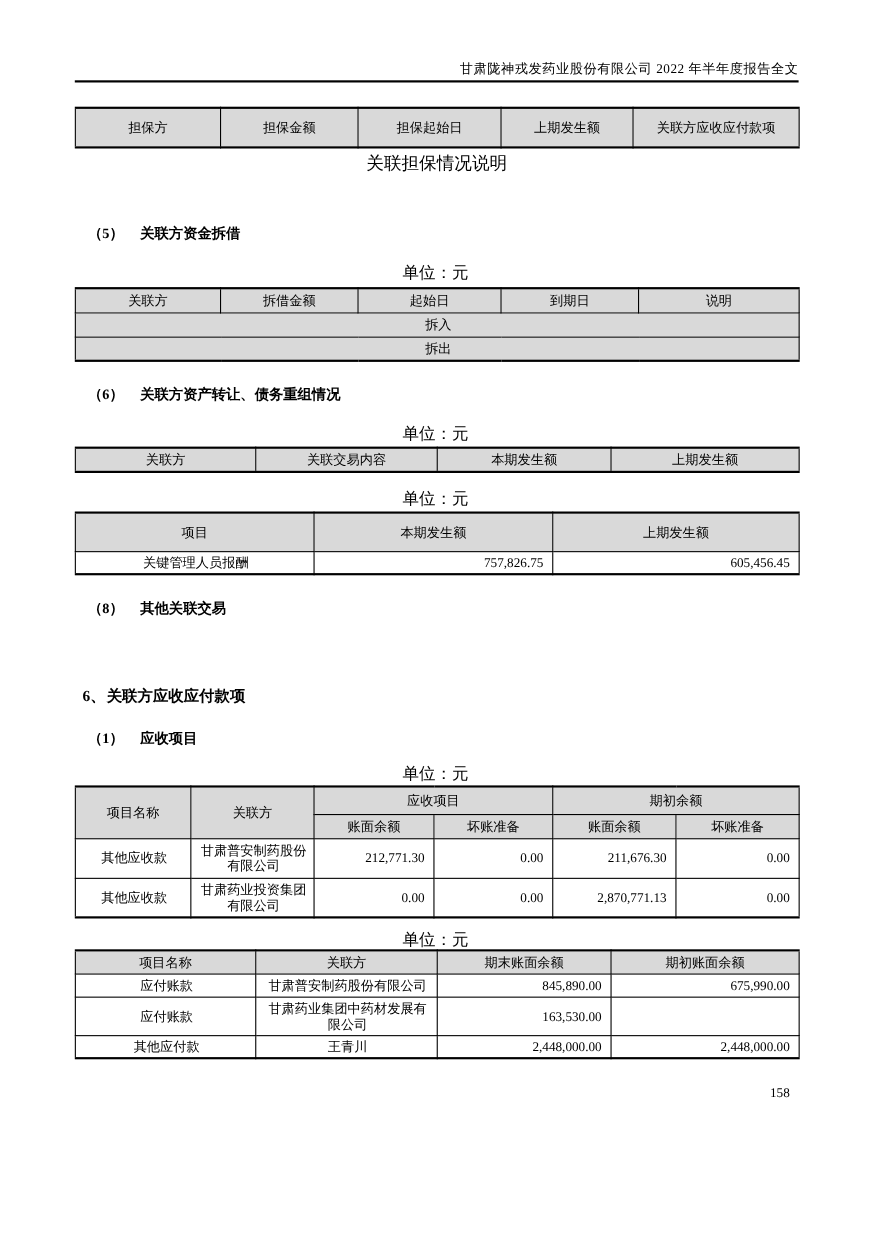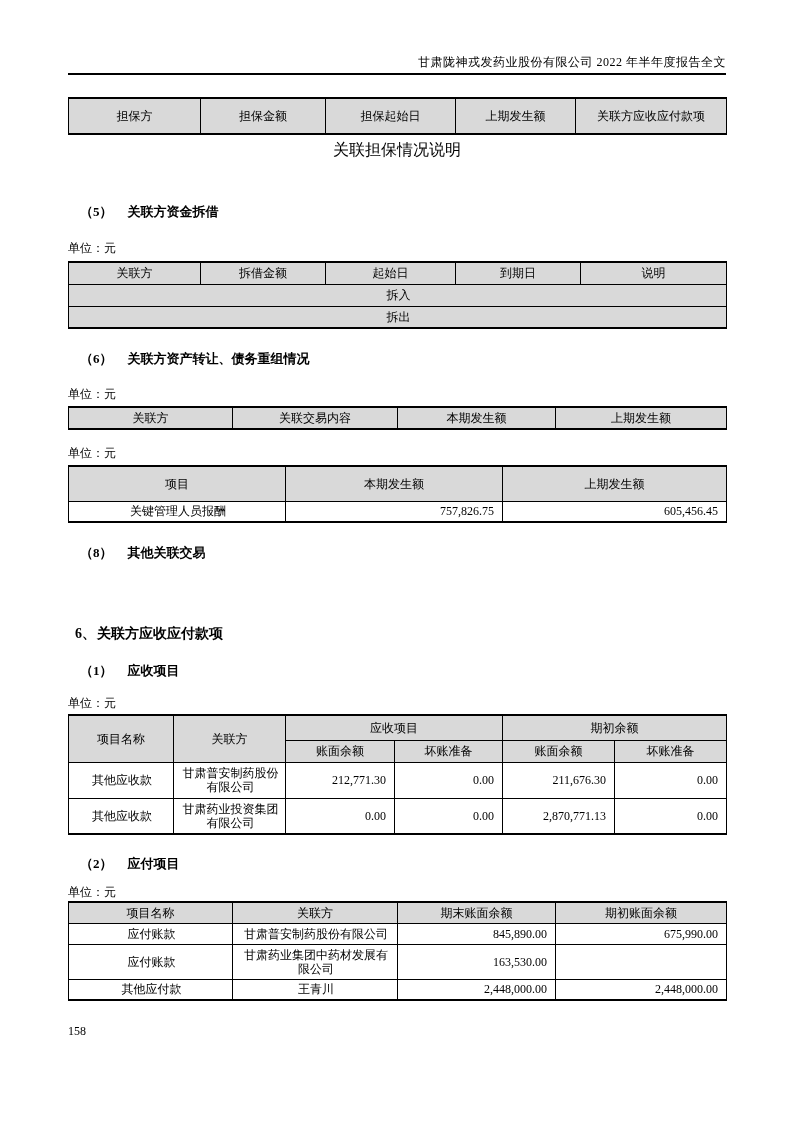--- a/index.html
+++ b/index.html
@@ -27,23 +27,23 @@
   .gcell { background:#d9d9d9; }
   .cell-left  { text-align:center;  padding-left:6px;  }
   .cell-num   { text-align:right; padding-right:8px; }
   .wrap116 { display:inline-block; max-width:118px; }
 
   .heading { font-weight:bold; font-size:13px; line-height:18px; margin-left:12px; }
   .heading .h-num { margin-right:15px; }
   .heading-main { font-weight:bold; font-size:14px; line-height:19px; margin-left:7px; }
   .heading-main .h-num { margin-right:1px; }
 
-  .unit-line { text-align:left; font-size:12px; line-height:14px; padding-right:2px;font-family:Liberation Mono, monospace; }
+  .unit-line { text-align:center; font-size:15px; line-height:14px; padding-right:2px; }
   .note-line { font-size:16px; line-height:14px;text-align:center; }
-  .page-num  { font-size:12px; line-height:13px; padding-right:8px; }
+  .page-num  { text-align:right; font-size:12px; line-height:13px; padding-right:8px; }
 </style>
 </head>
 <body>
 
 <div class="page">
 
   <div class="hdr-title">甘肃陇神戎发药业股份有限公司 2022 年半年度报告全文</div>
   <hr class="hdr-rule">
 
   <table style="margin-top:22px">
@@ -188,23 +188,20 @@
       <td class="cell-left">其他应收款</td>
       <td class="cell-left">甘肃药业投资集团有限公司</td>
       <td class="cell-num">0.00</td>
       <td class="cell-num">0.00</td>
       <td class="cell-num">2,870,771.13</td>
       <td class="cell-num">0.00</td>
     </tr>
   </tbody>
     </table>
 
-  <div class="heading" style="margin-top:20px">
-    <span class="h-num">（2）</span><span>应付项目</span>
-  </div>
   <div class="unit-line" style="margin-top:13px">单位：元</div>
 
   <table style="margin-top:1px">
     <colgroup>
         <col style="width:164px">
         <col style="width:165px">
         <col style="width:158px">
         <col style="width:171px">
       </colgroup>
     <tbody>

